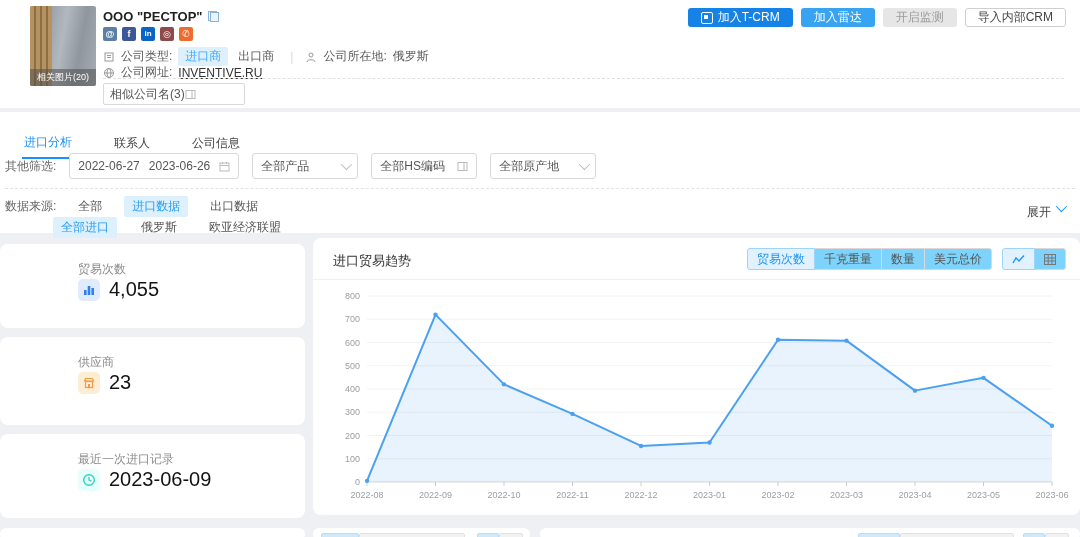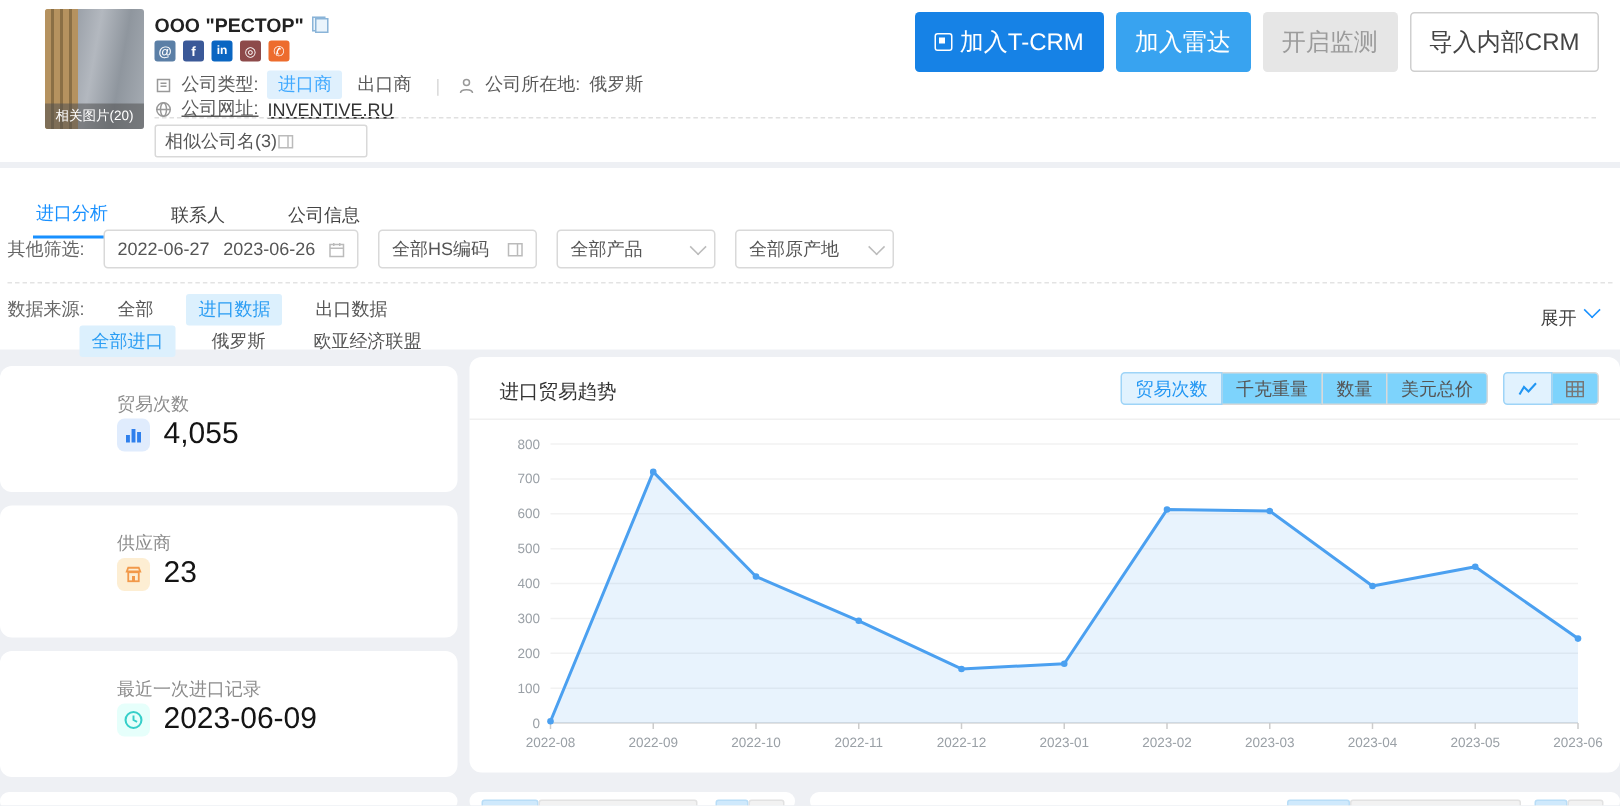--- a/index.html
+++ b/index.html
@@ -18,29 +18,29 @@
   .copy-ic i:first-child{left:0;top:0;}
   .copy-ic i:last-child{right:0;bottom:0;}
   .socials{position:absolute;left:103px;top:27px;display:flex;}
   .sicon{display:inline-block;width:14px;height:14px;border-radius:2px;color:#fff;font-size:9px;line-height:14px;text-align:center;margin-right:5px;font-weight:bold;}
   .sicon.s0{background:#5b7fa6;}
   .sicon.s1{background:#3b5998;}
   .sicon.s2{background:#0a66c2;font-size:8px;}
   .sicon.s3{background:#8d4a4a;}
   .sicon.s4{background:#ed6c2d;}
   .info-row{position:absolute;left:103px;top:47px;display:flex;align-items:center;gap:6px;color:#595959;}
-  .web-row{position:absolute;left:103px;top:64px;display:flex;align-items:center;gap:6px;color:#595959;text-decoration:underline;}
+  .web-row{position:absolute;left:103px;top:64px;display:flex;align-items:center;gap:6px;color:#595959;}
   .tag-imp{background:#dff0fd;color:#40a9ff;padding:1px 7px;border-radius:2px;}
   .tag-exp{color:#595959;padding:1px 4px;}
   .sep{color:#d9d9d9;margin:0 6px;}
   .website{color:#333;text-decoration:underline;}
   .hdr-dash{position:absolute;left:103px;right:16px;top:78px;border-top:1px dashed #e0e0e0;}
   .similar-box{position:absolute;left:103px;top:83px;width:128px;height:20px;border:1px solid #d9d9d9;border-radius:2px;display:flex;align-items:center;padding:0 6px;color:#555;background:#fff;}
   .hdr-btns{position:absolute;right:14px;top:8px;display:flex;gap:8px;}
-  .btn{height:40px;border-radius:3px;font-size:16px;border:1px solid transparent;display:flex;align-items:center;gap:5px;padding:0 12px;cursor:pointer;font-family:inherit;}
+  .btn{height:19px;border-radius:3px;font-size:12px;border:1px solid transparent;display:flex;align-items:center;gap:5px;padding:0 12px;cursor:pointer;font-family:inherit;}
   .btn.primary{background:#1682e6;color:#fff;}
   .btn.primary2{background:#38a3f0;color:#fff;}
   .btn.disabled{background:#e6e6e6;color:#9b9b9b;}
   .btn.plain{background:#fff;border-color:#cfcfcf;color:#444;}
   .tcrm-ic{display:inline-block;width:10px;height:10px;border:1px solid #fff;border-radius:2px;position:relative;}
   .tcrm-ic:before{content:"";position:absolute;left:2px;top:2px;width:4px;height:4px;background:#fff;}
   
   .tabblock{position:absolute;top:112px;left:0;width:1080px;height:121px;background:#fff;}
   .tabs{position:absolute;left:22px;top:0;display:flex;gap:38px;height:32px;align-items:center;margin-top:15px;}
   .tab{color:#444;cursor:pointer;padding:6px 2px;}
@@ -174,29 +174,29 @@
         <span>2022-06-27</span>
         <span>2023-06-26</span>
         <svg width="11" height="11">
             <rect x="1" y="2" width="9" height="8" fill="none" stroke="#bbb"></rect>
             <line x1="3.5" y1="1" x2="3.5" y2="3" stroke="#bbb"></line>
             <line x1="7.5" y1="1" x2="7.5" y2="3" stroke="#bbb"></line>
             <line x1="1" y1="4.5" x2="10" y2="4.5" stroke="#bbb"></line>
           </svg>
       </div>
       <div class="fbox sel">
+        <span>全部产品</span>
+        <span class="chev"></span>
+      </div>
+      <div class="fbox sel">
         <span>全部HS编码</span>
         <svg width="11" height="11">
             <rect x="1" y="1.5" width="9" height="8" fill="none" stroke="#bbb"></rect>
             <line x1="7" y1="1.5" x2="7" y2="9.5" stroke="#bbb"></line>
           </svg>
-      </div>
-      <div class="fbox sel">
-        <span>全部产品</span>
-        <span class="chev"></span>
       </div>
       <div class="fbox sel">
         <span>全部原产地</span>
         <span class="chev"></span>
       </div>
     </div>
 
     <div class="block-dash"></div>
 
     <div class="ds-row1">

